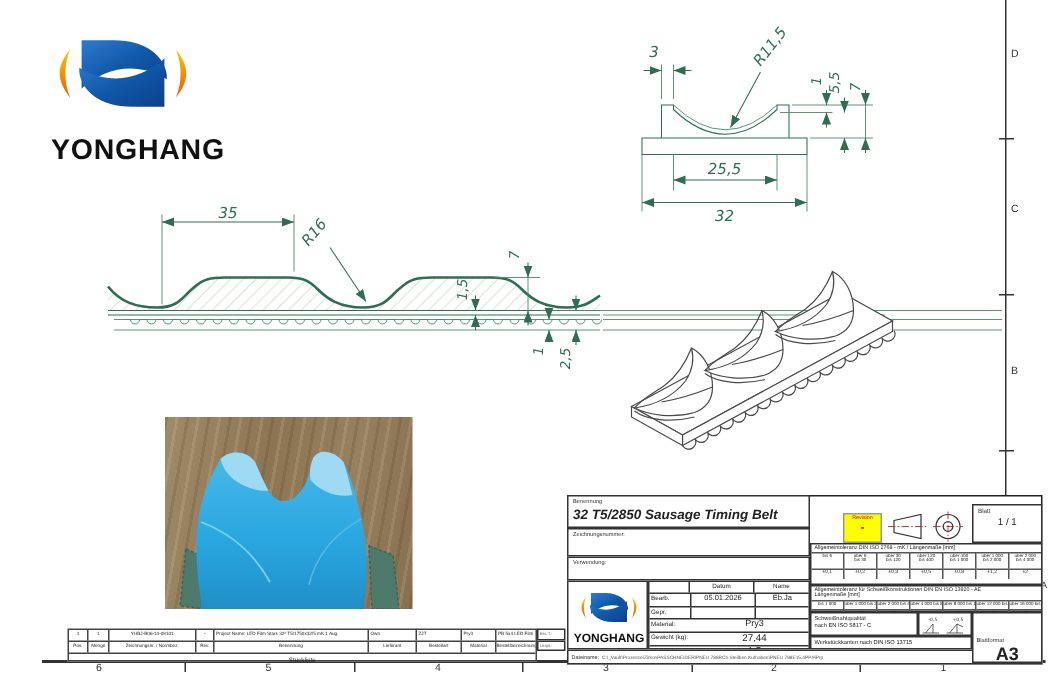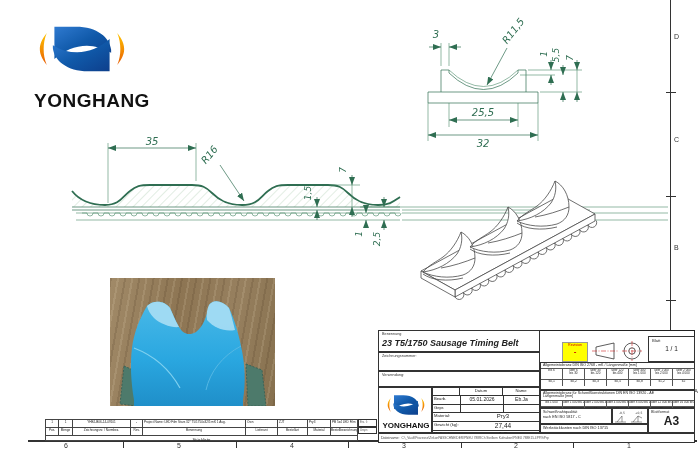--- a/index.html
+++ b/index.html
@@ -239,21 +239,21 @@
     <div style="height:7px;text-align:center;font-size:4.2px;line-height:7px;color:#222;">Stückliste</div>
   </div>
 
   <div class="box" style="left:358px;top:419px;width:19px;height:7.5px;font-size:2.8px;color:#555;padding-left:1px;">Ers. f.:</div>
   <div class="box" style="left:358px;top:426.5px;width:19px;height:7.5px;font-size:2.8px;color:#555;padding-left:1px;">Urspr.:</div>
 
   <div class="abs" style="left:378px;top:330px;width:317px;height:113px;border:1px solid #222;box-sizing:border-box;background:#fff;"></div>
 
   <div class="box" style="left:378px;top:330px;width:162px;height:22px;padding:1px 3px;">
     <div class="lbl">Benennung</div>
-    <div style="font-size:9px;font-weight:bold;font-style:italic;margin-top:2px;white-space:nowrap;">23 T5/1750 Sausage Timing Belt</div>
+    <div style="font-size:9px;font-weight:bold;font-style:italic;margin-top:2px;white-space:nowrap;">32 T5/2850 Sausage Timing Belt</div>
   </div>
   <div class="box" style="left:378px;top:352px;width:162px;height:19px;padding:1px 3px;">
     <div class="lbl">Zeichnungsnummer:</div>
   </div>
   <div class="box" style="left:378px;top:371px;width:162px;height:16px;padding:1px 3px;">
     <div class="lbl">Verwendung:</div>
   </div>
 
   <div class="box" style="left:378px;top:387px;width:54px;height:46px;">
     <svg class="abs" style="left:7px;top:2px" width="40" height="30" viewBox="0 0 120 90">
@@ -376,18 +376,18 @@
   </div>
   <div class="box" style="left:612px;top:408px;width:36px;height:16px;">
     <svg class="abs" style="left:1px;top:1px" width="34" height="14" viewBox="0 0 34 14">
       <text x="5" y="4" font-size="3" fill="#333">-0,5</text>
       <path d="M3,12 L8,6 M8,6 L8,12 M1,12 L12,12" stroke="#333" stroke-width="0.5" fill="none"></path>
       <text x="21" y="4" font-size="3" fill="#333">+0,5</text>
       <path d="M19,12 L24,6 M24,6 L24,12 M17,12 L28,12 M24,6 L28,8" stroke="#333" stroke-width="0.5" fill="none"></path>
     </svg>
   </div>
   <div class="box" style="left:540px;top:424px;width:108px;height:9px;font-size:3.8px;padding:1px 2px;color:#222;">Werkstückkanten nach DIN ISO 13715</div>
-  <div class="box" style="left:648px;top:408px;width:47px;height:25px;padding:1px 2px;">
+  <div class="box" style="left:648px;top:408px;width:47px;height:25px;padding:16px 2px;">
     <div style="font-size:3.8px;color:#333;">Blattformat</div>
     <div style="font-size:12px;font-weight:bold;text-align:center;">A3</div>
   </div>
 
 </div>
 
 </body></html>

